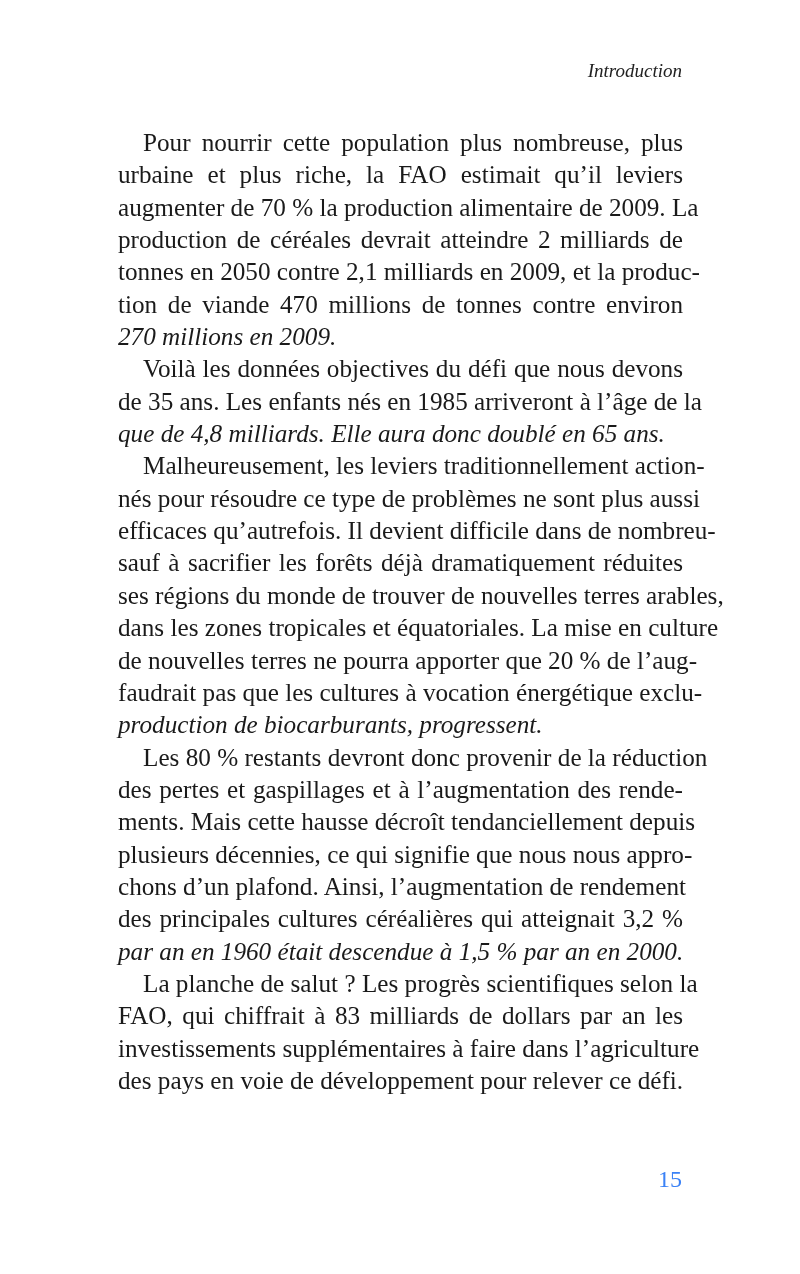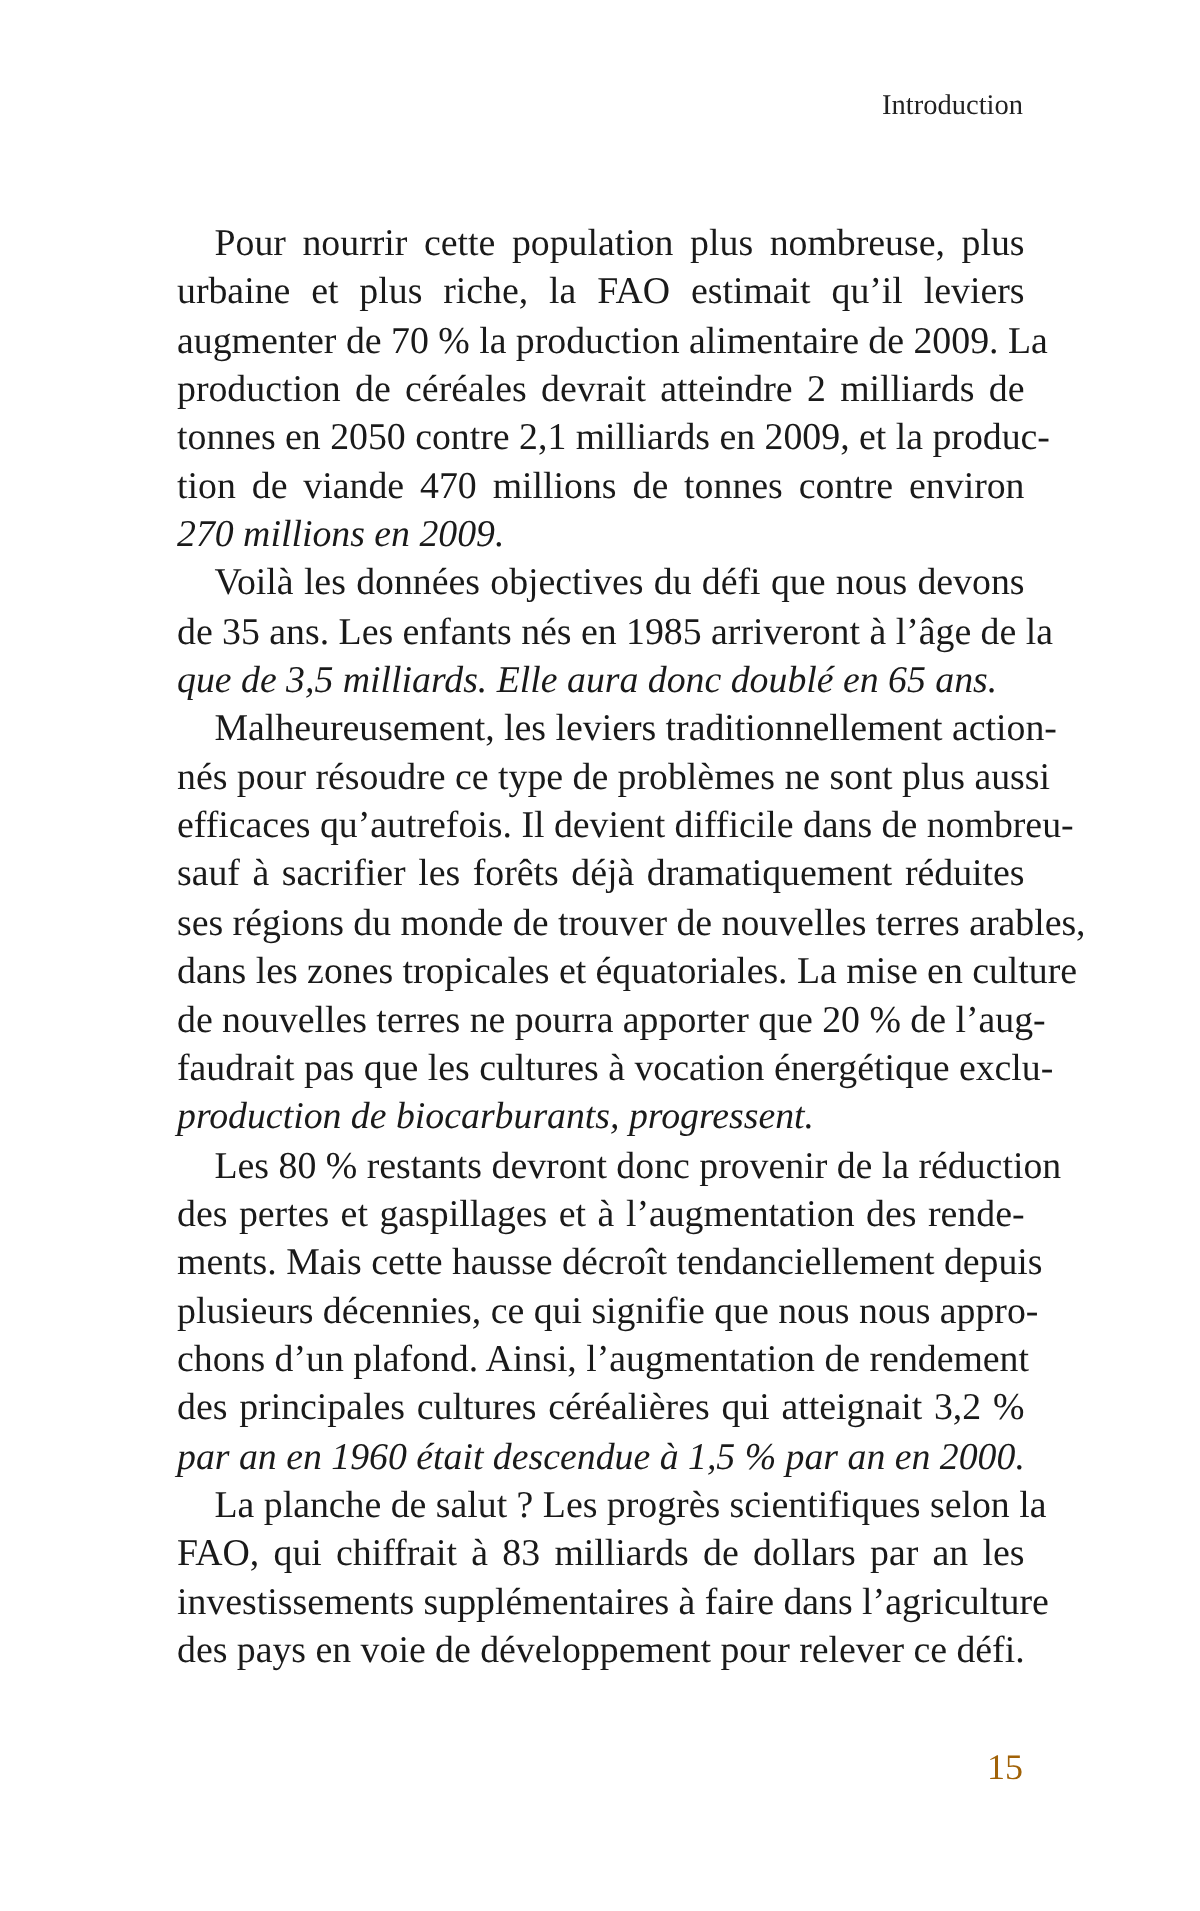--- a/index.html
+++ b/index.html
@@ -4,35 +4,35 @@
   <style>
     html, body { margin: 0; padding: 0; background: #ffffff; }
     body { width: 800px; height: 1274px; position: relative; overflow: hidden; }
     .page {
       position: absolute; left: 0; top: 0; width: 800px; height: 1274px;
       background: #ffffff; color: #1a1a1a;
       font-family: "Liberation Serif", "DejaVu Serif", serif;
     }
     .running-head {
       position: absolute; right: 118px; top: 60px;
-      font-size: 19px; color: #222;
+      font-style: italic; font-size: 19px; color: #222;
     }
     .body-text {
       position: absolute; left: 118px; top: 127px; width: 565px;
-      font-size: 25.2px; line-height: 32.35px; margin-top: 20px;
+      font-size: 25.2px; line-height: 32.35px;
     }
     .line {
       display: block; white-space: nowrap; height: 32.35px;
       text-align: justify; text-align-last: justify;
     }
     .line.indent { padding-left: 25px; }
     .line.last { text-align-last: left; font-style: italic; }
     .page-number {
       position: absolute; right: 118px; top: 1166px;
-      font-size: 24px; color: #a16207;
+      font-size: 24px; color: #3b82f6;
     }
   </style>
 </head>
 <body>
 
 <div class="page">
   <div class="running-head">Introduction</div>
 
   <div class="body-text">
 
@@ -42,21 +42,21 @@
       <span class="line">augmenter de 70 % la production alimentaire de 2009. La</span>
       <span class="line">production de céréales devrait atteindre 2 milliards de</span>
       <span class="line">tonnes en 2050 contre 2,1 milliards en 2009, et la produc-</span>
       <span class="line">tion de viande 470 millions de tonnes contre environ</span>
       <span class="line last">270 millions en 2009.</span>
     </div>
 
     <div>
       <span class="line indent">Voilà les données objectives du défi que nous devons</span>
       <span class="line">de 35 ans. Les enfants nés en 1985 arriveront à l’âge de la</span>
-      <span class="line last">que de 3,5 milliards. Elle aura donc doublé en 65 ans.</span>
+      <span class="line last">que de 4,8 milliards. Elle aura donc doublé en 65 ans.</span>
     </div>
 
     <div>
       <span class="line indent">Malheureusement, les leviers traditionnellement action-</span>
       <span class="line">nés pour résoudre ce type de problèmes ne sont plus aussi</span>
       <span class="line">efficaces qu’autrefois. Il devient difficile dans de nombreu-</span>
       <span class="line">sauf à sacrifier les forêts déjà dramatiquement réduites</span>
       <span class="line">ses régions du monde de trouver de nouvelles terres arables,</span>
       <span class="line">dans les zones tropicales et équatoriales. La mise en culture</span>
       <span class="line">de nouvelles terres ne pourra apporter que 20 % de l’aug-</span>

